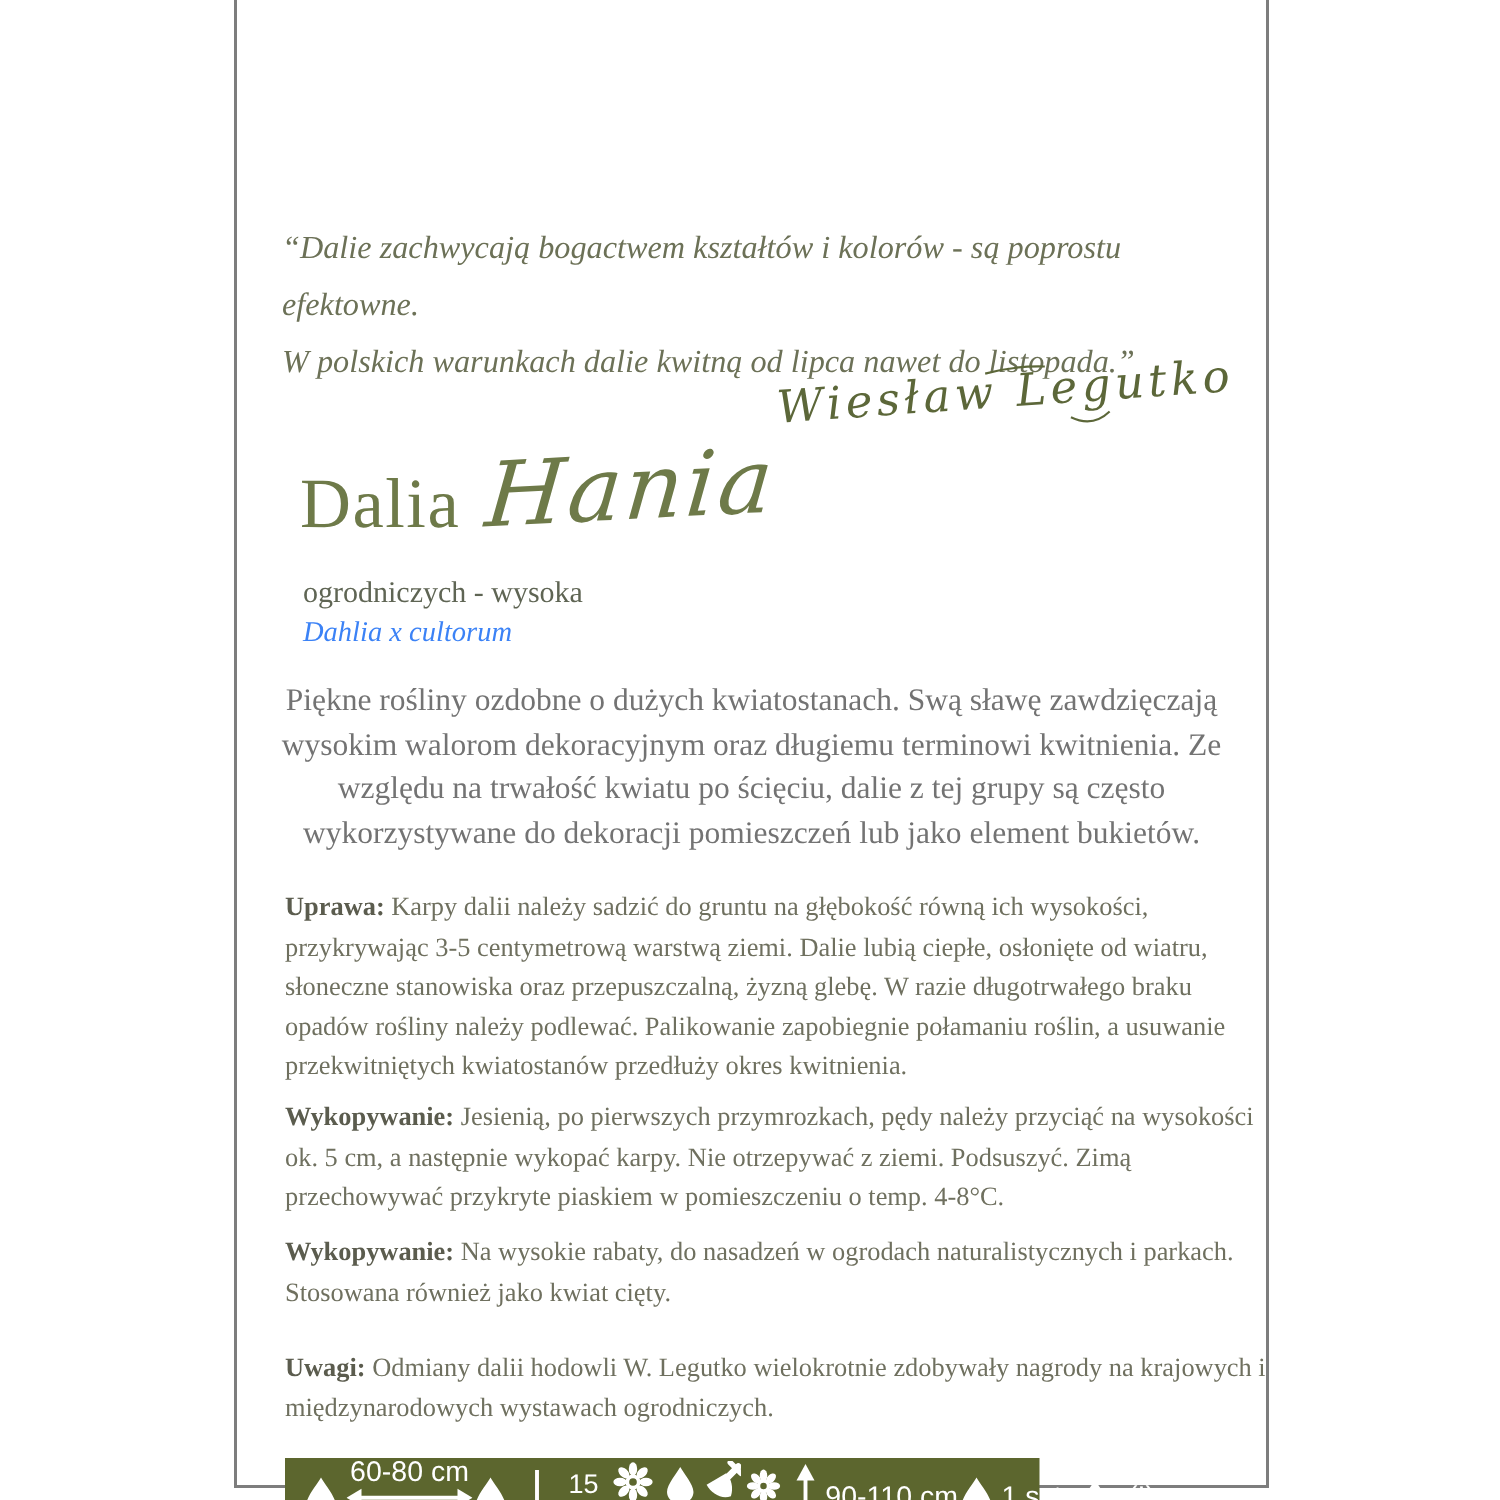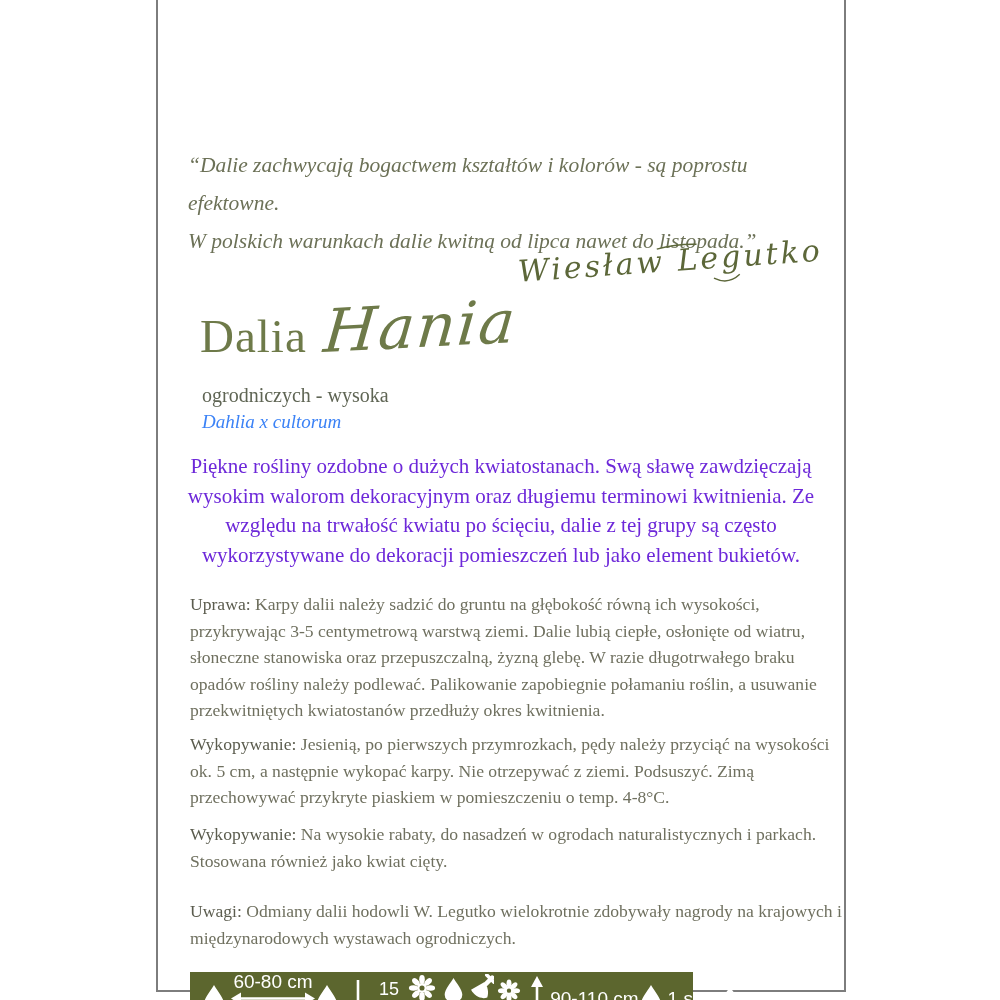--- a/index.html
+++ b/index.html
@@ -58,26 +58,26 @@
     transform-origin:left bottom;
     letter-spacing:2px;
   }
   .subtitle{ left:44px; top:356px; font-size:20px; color:#5f6554;}
   .latin{ left:44px; top:383px; font-size:19px; font-style:italic; color:#3b82f6;}
 
   
   .intro{
     left:0; top:424px; width:100%;
     text-align:center; font-size:21px; line-height:29.5px;
-    color:#6d28d9; padding:0 6px;
+    color:#737373; padding:0 6px;
   }
 
   
   .section{ left:32px; width:657px; font-size:17.6px; line-height:26.6px; color:var(--ink);}
-  .section b{ color:var(--ink-bold); font-weight:normal;}
+  .section b{ color:var(--ink-bold); font-weight:bold;}
   .sec-uprawa{ top:563px;}
   .sec-wykopywanie{ top:703px;}
   .sec-zastosowanie{ top:793px;}
   .sec-uwagi{ top:870px;}
 
   
   .info-bar{
     left:32px; top:944px; width:503px; height:53px;
     background:var(--bar-bg); color:var(--bar-fg);
     font-family:"Liberation Sans", sans-serif;

